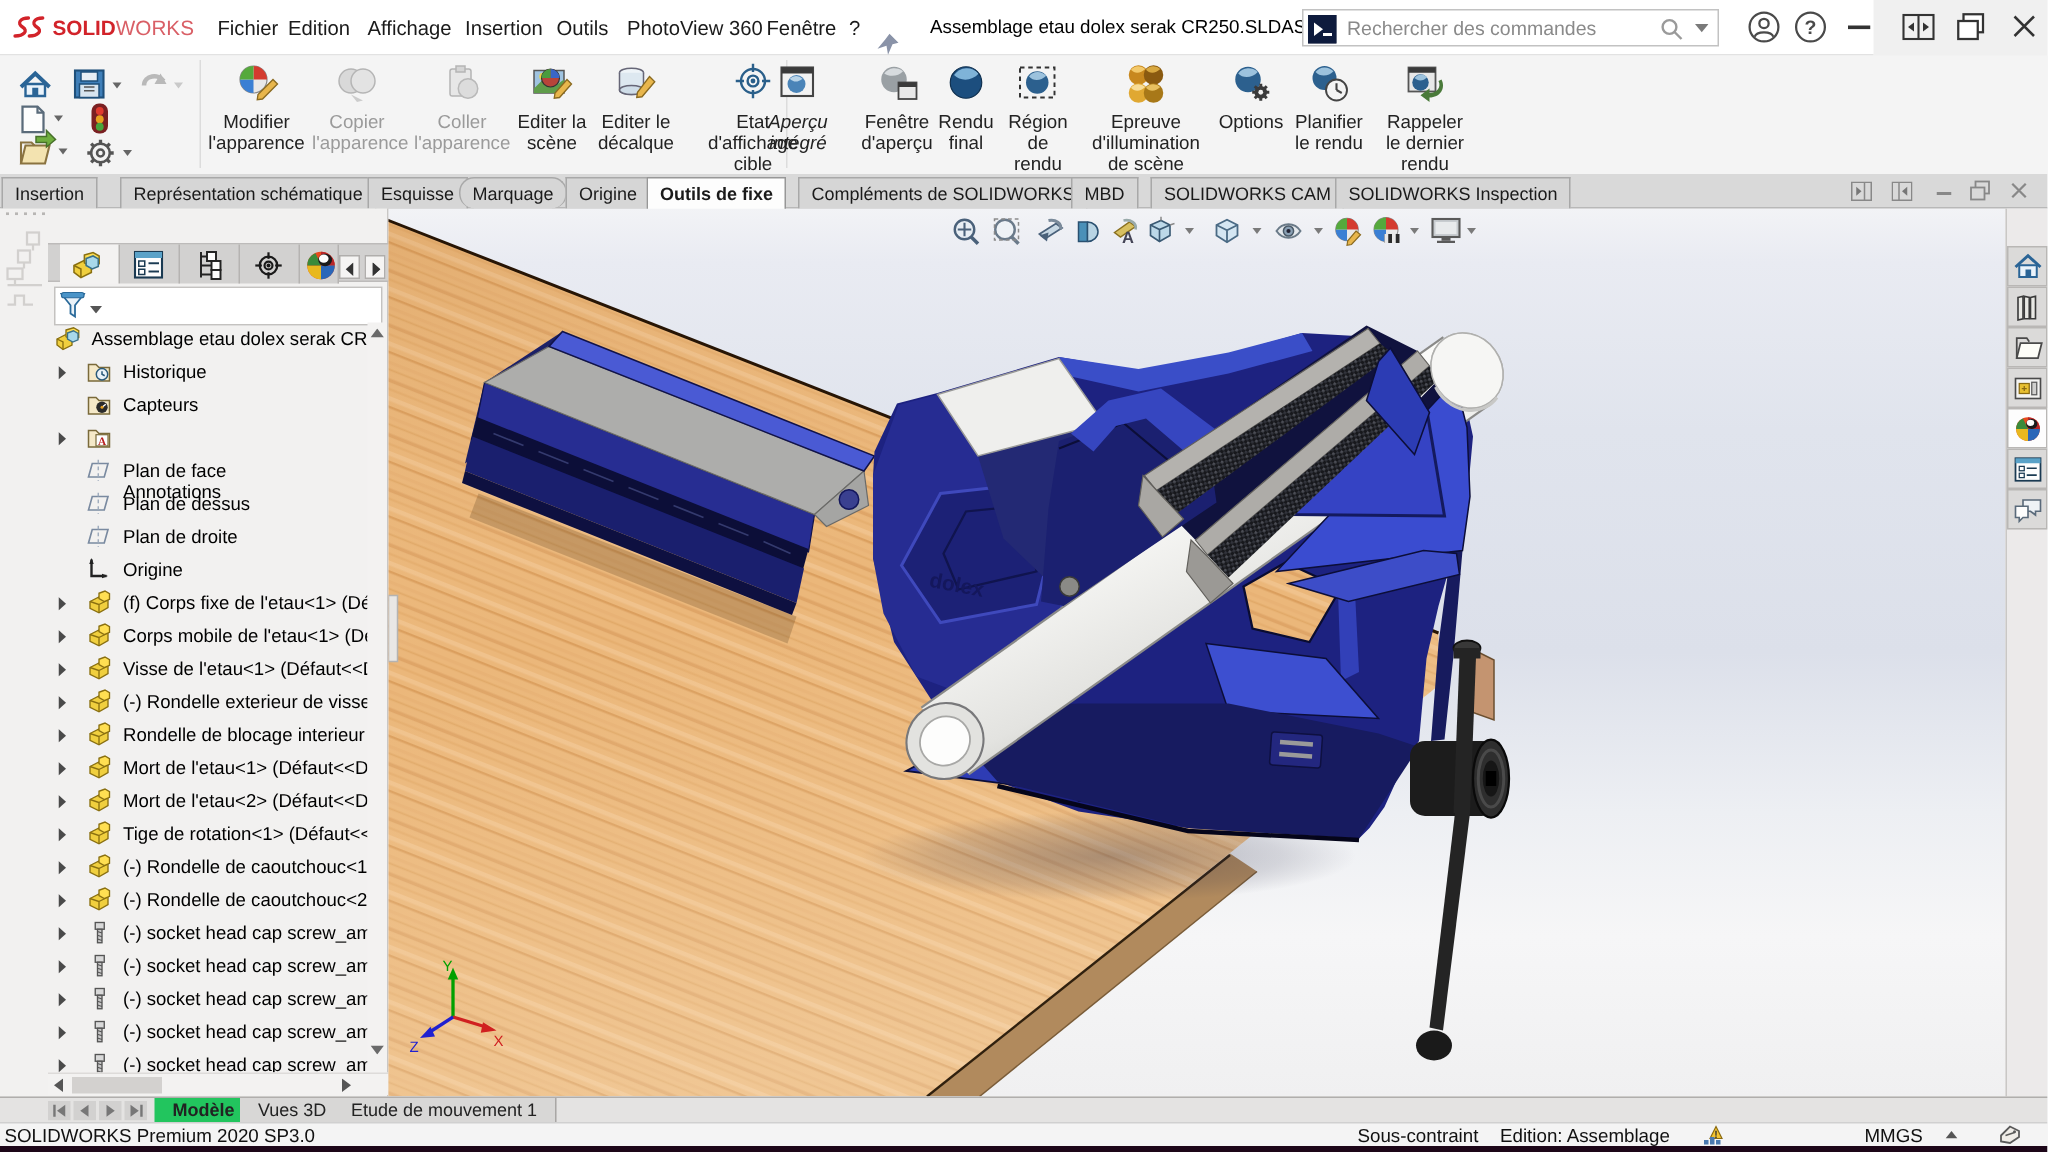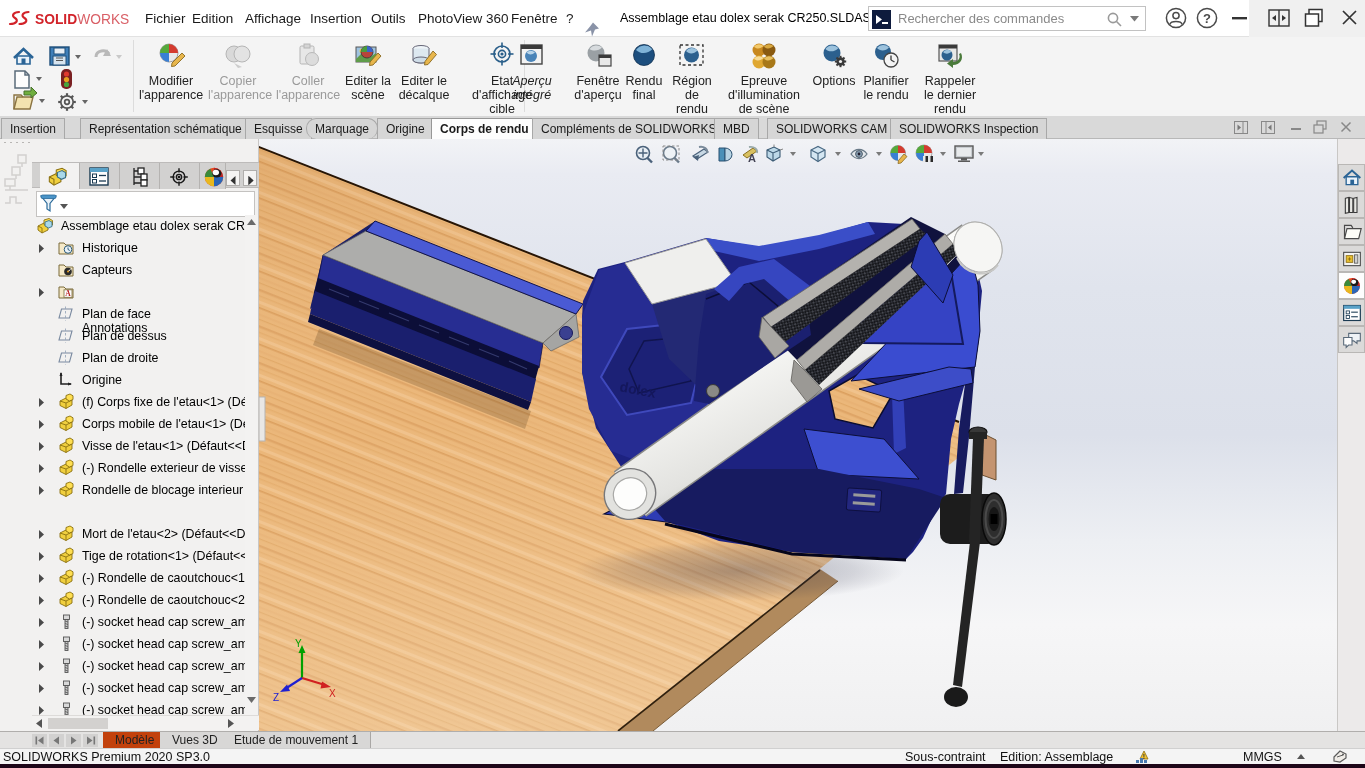--- a/index.html
+++ b/index.html
@@ -33,21 +33,21 @@
 #tree { position:absolute; left:0; top:76px; width:213px; height:500px; font-size:12.4px; color:#000; overflow:hidden; }
 .trow { position:absolute; left:0; height:22px; line-height:22px; white-space:nowrap; }
 
 #viewport { position:absolute; left:259px; top:0; width:1078px; height:592px; }
 
 #rpane { position:absolute; left:1337px; top:0; width:28px; height:592px; background:#eceaea; border-left:1px solid #c9c7c5; }
 .rbox { position:absolute; left:0px; width:27px; height:27px; background:#dbdad9; border:1px solid #b9b7b5; }
 
 #btabs { position:absolute; left:0; top:731px; width:1365px; height:17px; background:#e4e3e2; border-top:1px solid #b0aeac; }
 .btab { position:absolute; top:0px; height:17px; line-height:16px; font-size:12px; color:#222; padding:0 12px; background:#d8d7d6; border-right:1px solid #a9a7a5; }
-.btab.active { background:#c2410c; font-weight:normal; }
+.btab.active { background:#22c55e; font-weight:bold; }
 
 #statusbar { position:absolute; left:0; top:748px; width:1365px; height:16px; background:#f4f4f4; border-top:1px solid #d0d0d0; font-size:12.5px; color:#111; }
 #darkline { position:absolute; left:0; top:764px; width:1365px; height:4px; background:#1d0618; }
 </style>
 </head>
 <body>
 <div id="app">
   <div id="titlebar">
     <svg id="logo" width="210" height="24" viewBox="0 0 210 24">
       <g fill="none" stroke="#d2232a" stroke-width="2.2" stroke-linecap="round">
@@ -307,21 +307,21 @@
         </svg>
       <div>Rappeler<br>le dernier<br>rendu</div>
     </div>
   </div>
   <div id="cmdtabs">
     <div class="ctab" style="left:1px;">Insertion</div>
     <div class="ctab" style="left:80px;">Représentation schématique</div>
     <div class="ctab" style="left:245px;">Esquisse</div>
     <div class="ctab" style="left:306px;border-radius:10px;">Marquage</div>
     <div class="ctab" style="left:377px;">Origine</div>
-    <div class="ctab active" style="left:431px;">Corps de rendu</div>
+    <div class="ctab active" style="left:431px;">Outils de fixe</div>
     <div class="ctab" style="left:532px;">Compléments de SOLIDWORKS</div>
     <div class="ctab" style="left:714px;">MBD</div>
     <div class="ctab" style="left:767px;">SOLIDWORKS CAM</div>
     <div class="ctab" style="left:890px;">SOLIDWORKS Inspection</div>
     <svg style="position:absolute;left:1234px;top:5px;" width="14" height="13" viewBox="0 0 14 13">
         <rect x="0.5" y="0.5" width="13" height="12" fill="none" stroke="#888"></rect>
         <line x1="9" y1="0.5" x2="9" y2="12.5" stroke="#888"></line>
         <path d="M7 6.5 L3.5 3.5 L3.5 9.5 Z" fill="#777"></path>
       </svg>
     <svg style="position:absolute;left:1261px;top:5px;" width="14" height="13" viewBox="0 0 14 13">
@@ -540,20 +540,29 @@
           </div>
       <div class="trow" style="top:264px;width:213px;">
             <svg style="position:absolute;left:7px;top:7px;" width="5" height="9" viewBox="0 0 5 9">
               <use href="#i-arrow"></use>
             </svg>
             <svg style="position:absolute;left:25px;top:2px;" width="18" height="18" viewBox="0 0 18 18">
               <use href="#i-part"></use>
             </svg>
             <span style="position:absolute;left:50px;top:0;">Rondelle de blocage interieur c</span>
           </div>
+      <div class="trow" style="top:286px;width:213px;">
+            <svg style="position:absolute;left:7px;top:7px;" width="5" height="9" viewBox="0 0 5 9">
+              <use href="#i-arrow"></use>
+            </svg>
+            <svg style="position:absolute;left:25px;top:2px;" width="18" height="18" viewBox="0 0 18 18">
+              <use href="#i-part"></use>
+            </svg>
+            <span style="position:absolute;left:50px;top:0;">Mort de l'etau&lt;1&gt; (Défaut&lt;&lt;D</span>
+          </div>
       <div class="trow" style="top:308px;width:213px;">
             <svg style="position:absolute;left:7px;top:7px;" width="5" height="9" viewBox="0 0 5 9">
               <use href="#i-arrow"></use>
             </svg>
             <svg style="position:absolute;left:25px;top:2px;" width="18" height="18" viewBox="0 0 18 18">
               <use href="#i-part"></use>
             </svg>
             <span style="position:absolute;left:50px;top:0;">Mort de l'etau&lt;2&gt; (Défaut&lt;&lt;D</span>
           </div>
       <div class="trow" style="top:330px;width:213px;">

